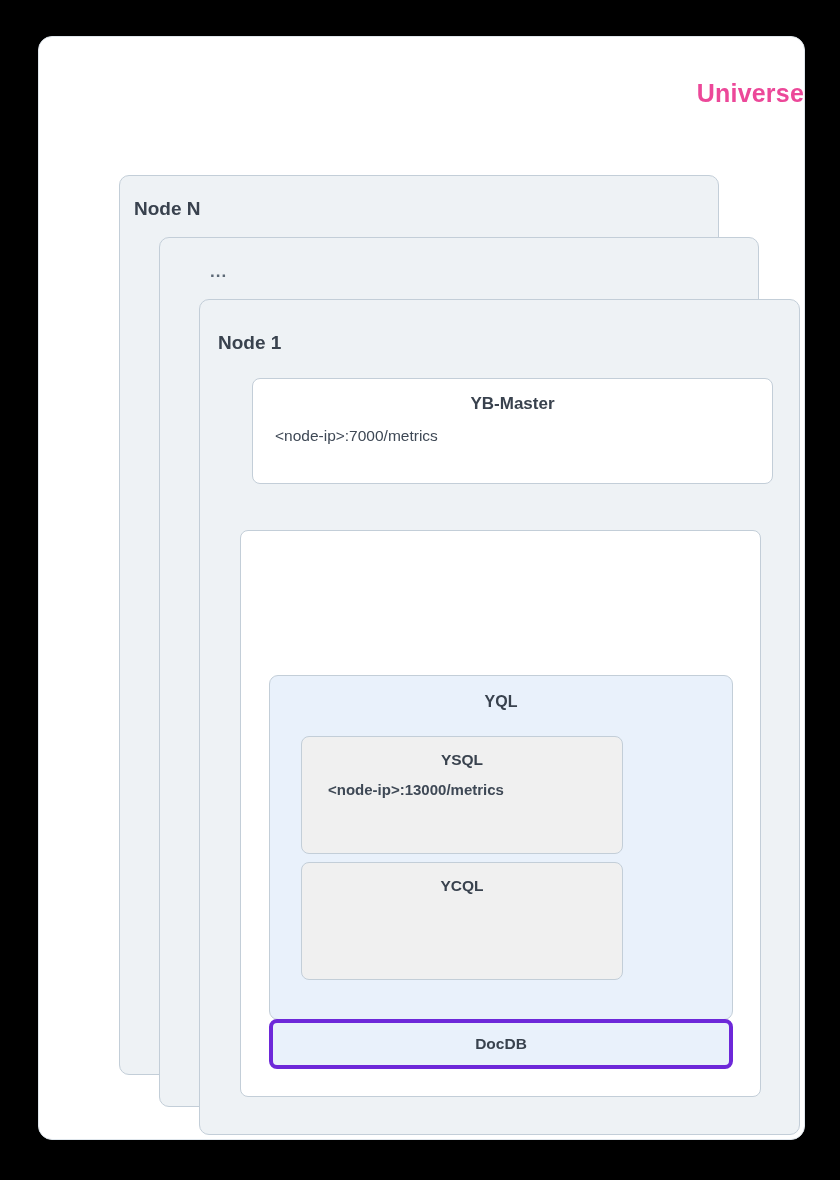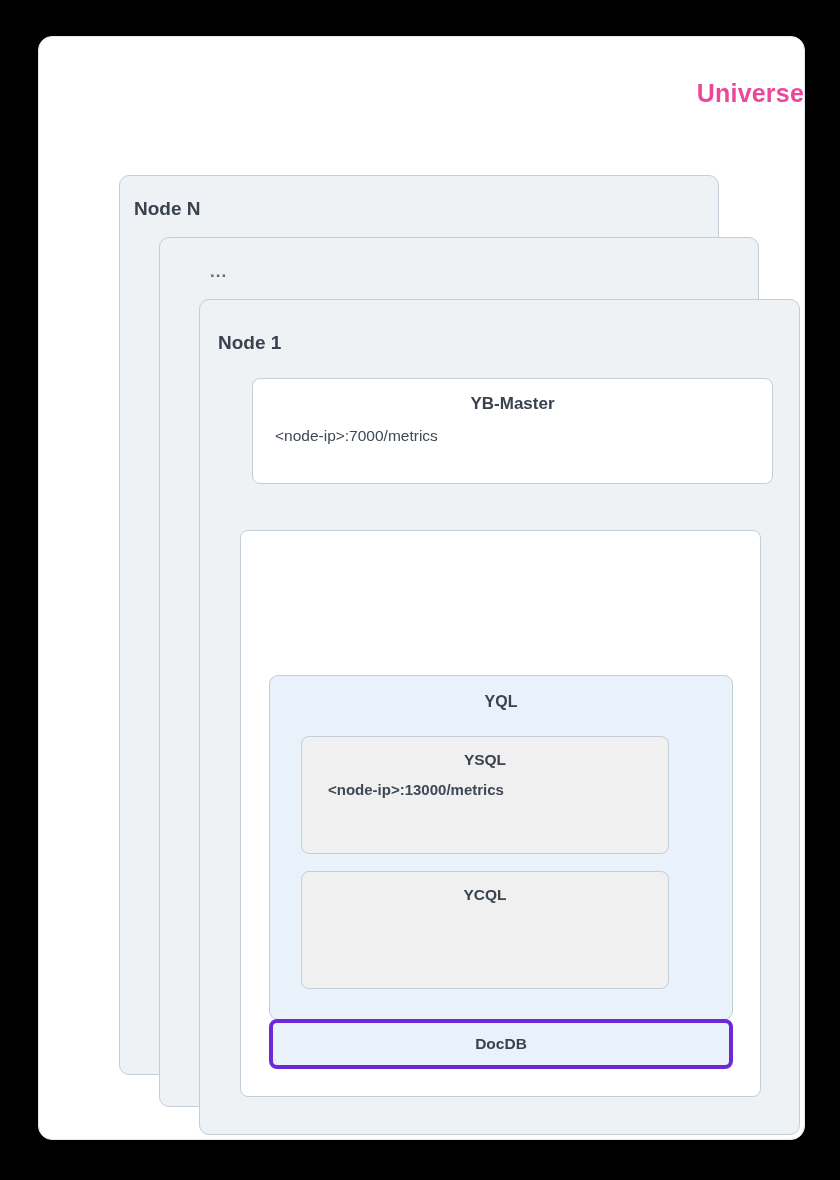--- a/index.html
+++ b/index.html
@@ -155,28 +155,28 @@
     font-size: 16px;
     font-weight: bold;
     color: #39424e;
     margin-top: 17px;
   }
 
   
   .ql-box {
     position: absolute;
     left: 31px;
-    width: 368px;
+    width: 322px;
     background: #f0f0f0;
     border: 1px solid #c3ced8;
     border-radius: 8px;
     box-sizing: border-box;
   }
   .ysql-box { top: 60px; height: 118px; }
-  .ycql-box { top: 195px; height: 118px; }
+  .ycql-box { top: 186px; height: 118px; }
 
   .ql-title {
     text-align: center;
     font-size: 15.5px;
     font-weight: bold;
     color: #39424e;
     margin-top: 14px;
   }
   .ql-endpoints {
     margin-top: 9px;

